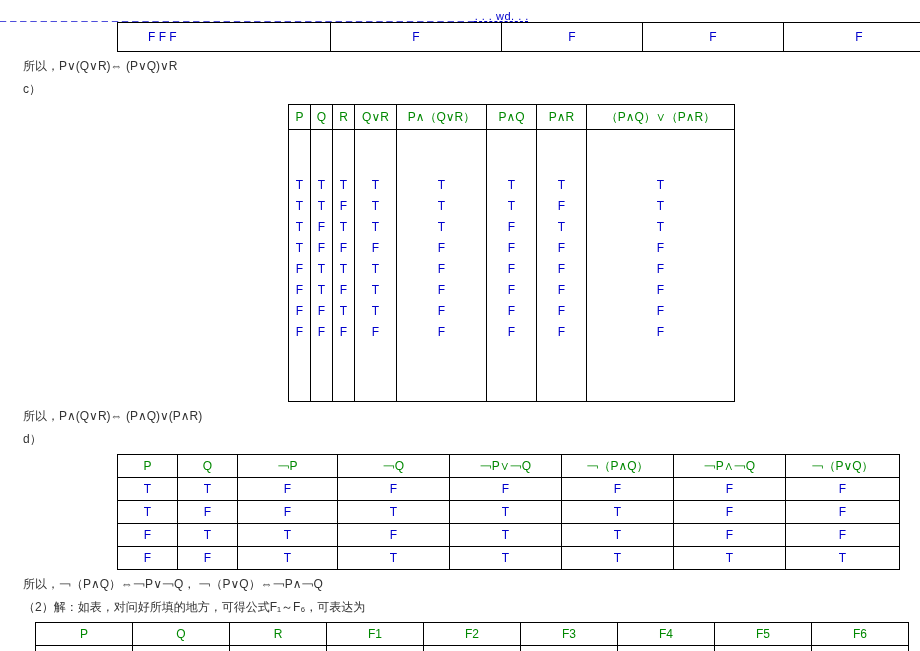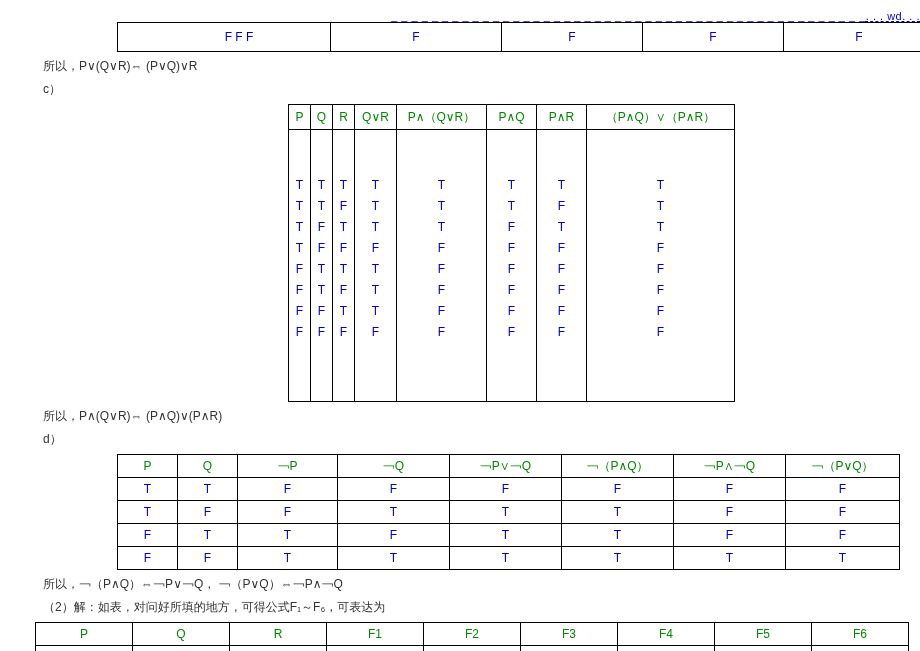--- a/index.html
+++ b/index.html
@@ -5,41 +5,40 @@
   body {
     margin: 0;
     padding: 10px 0 0 0;
     font-family: "SimSun", "Microsoft YaHei", sans-serif;
     font-size: 12px;
     background: #fff;
     color: #333;
     width: 920px;
   }
   .link-line {
-    text-align: right;
+    text-align: left;
     color: #0000cc;
     font-size: 11px;
     letter-spacing: 0.5px;
-    padding-left: 40px;
   }
   .link-line a { color: #0000cc; text-decoration: underline; text-decoration-style: dashed; }
   table {
     border-collapse: collapse;
     table-layout: fixed;
   }
   td, th {
     border: 1px solid #000;
     text-align: center;
     vertical-align: middle;
     font-weight: normal;
     padding: 2px 0;
   }
   .hdr { color: #008800; }
   .val { color: #0000cc; }
-  .caption { margin: 6px 0 6px 43px; }
+  .caption { margin: 6px 0 6px 23px; }
   
   .t1 { width: 782px; margin-left: 117px; }
   .t1 td { height: 24px; }
   
   .t2 { margin-left: 288px; }
   .t2 td { height: 17px; }
   .t2 th { height: 20px; }
   .t2 .pad td { height: 40px; }
   .t2 .pad2 td { height: 55px; }
   
@@ -53,21 +52,21 @@
 </head>
 <body>
 
 <div class="link-line">
   <span>_ _ _ _ _ _ _ _ _ _ _ _ _ _ _ _ _ _ _ _ _ _ _ _ _ _ _ _ _ _ _ _ _ _ _ _ _ _ _ _ _ _ _ _ _ _ _</span><a>. . . wd. . .</a>
 </div>
 
 <table class="t1">
   <tbody>
       <tr>
-    <td style="width:182px;text-align:center;padding-left:30px" class="val">F   F   F</td>
+    <td style="width:182px;text-align:left;padding-left:30px" class="val">F   F   F</td>
     <td style="width:170px" class="val">F</td>
     <td style="width:140px" class="val">F</td>
     <td style="width:140px" class="val">F</td>
     <td style="width:150px" class="val">F</td>
   </tr>
 </tbody>
   </table>
 
 <div class="caption">所以，P∨(Q∨R)⇔ (P∨Q)∨R</div>
 <div class="caption" style="margin-top:0">  c）</div>

